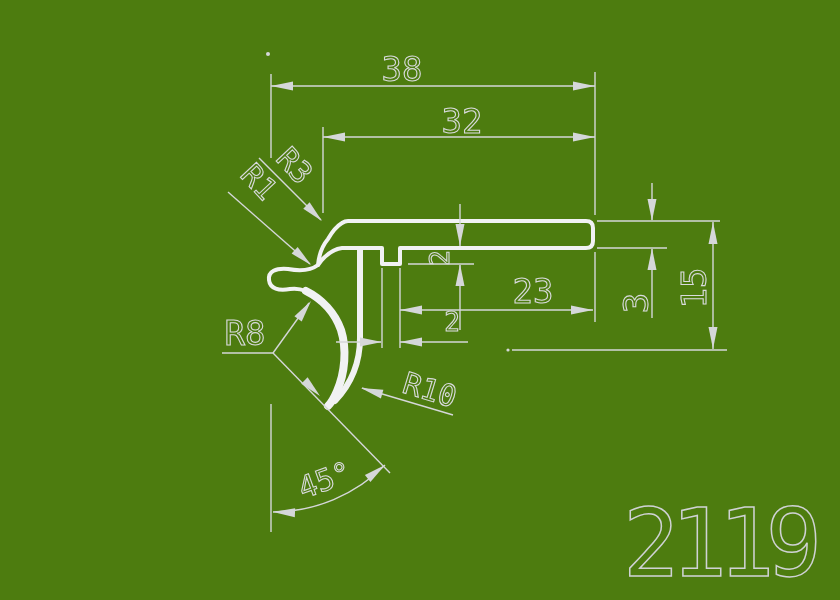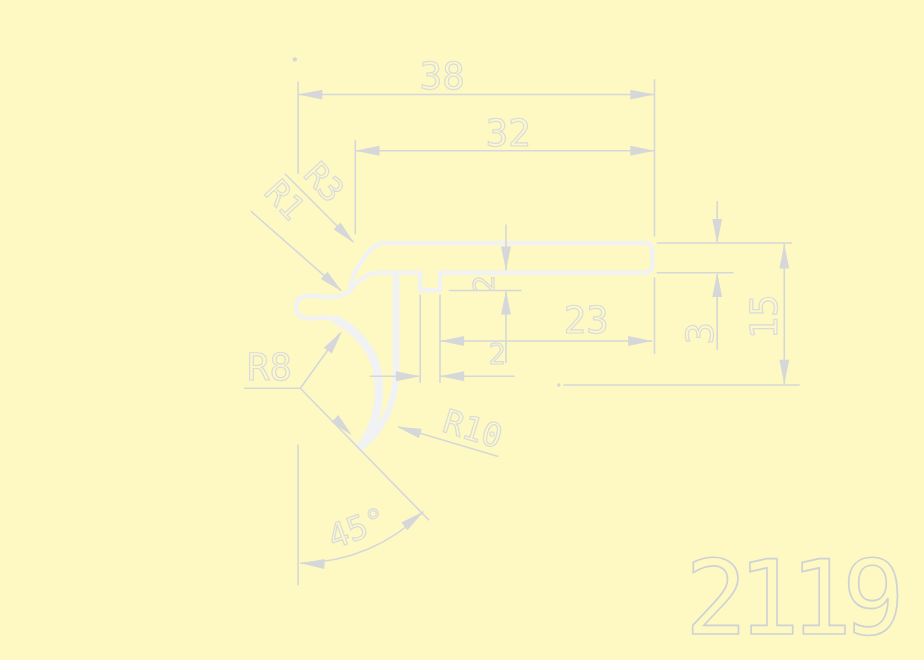--- a/index.html
+++ b/index.html
@@ -1,19 +1,19 @@
 <!DOCTYPE html>
 <html><head>
 <meta charset="utf-8">
 <style>
   html,body{margin:0;padding:0;background:#15181c;}
   .canvas{
     position:relative;
     width:840px;height:600px;
-    background:#fef9c3;
+    background:#4d7c0f;
     overflow:hidden;
     font-family:"DejaVu Sans Mono","Liberation Mono",monospace;
   }
   svg{display:block;}
   text{
     font-family:"DejaVu Sans Mono","Liberation Mono",monospace;
     fill:none;
     stroke:#d9dbdd;
     stroke-width:1.1;
   }

